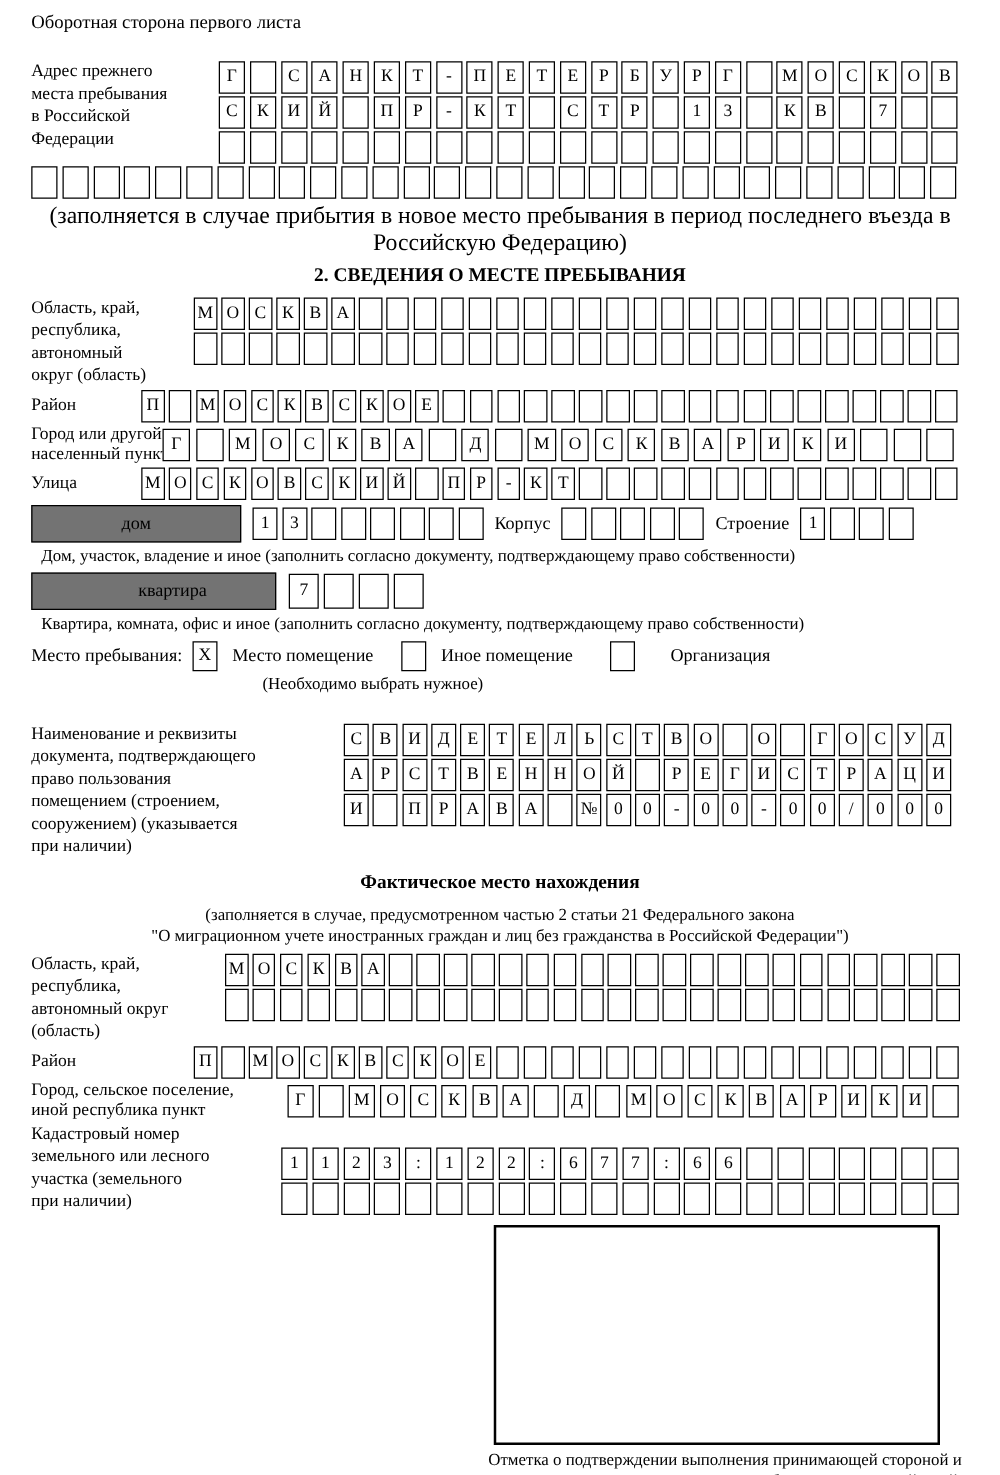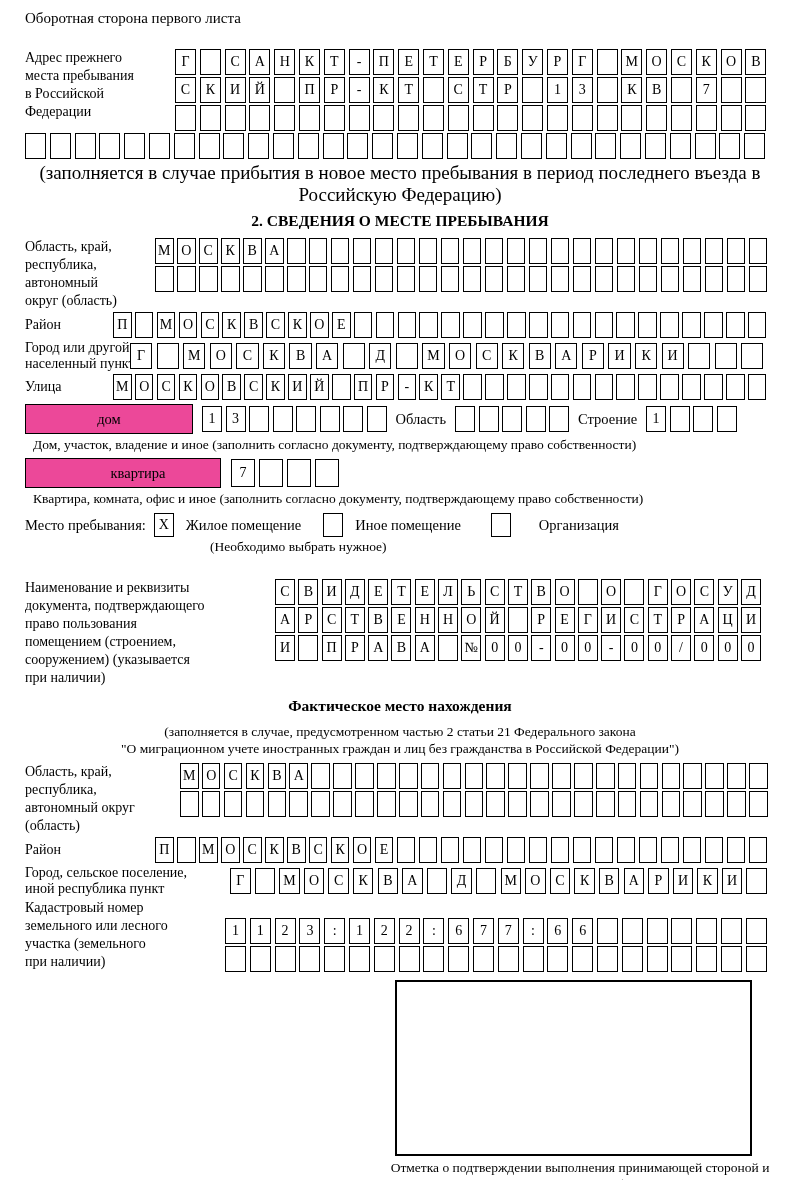--- a/index.html
+++ b/index.html
@@ -37,21 +37,21 @@
   .g8  {column-gap:3.5px;} .g8 .cell{width:20px;}
   .g5  {column-gap:3.5px;} .g5 .cell{width:20px;}
   .g4  {column-gap:3.5px;} .g4 .cell{width:20px;}
   .g4k {column-gap:4px;}   .g4k .cell{width:24px;height:28px;}
   .caption{font-size:19px;text-align:center;margin:3px 0 6px 0;}
   .caption-left{font-size:13.5px;margin:3px 0 5px 8px;}
   .sec-title{font-size:15.5px;font-weight:bold;text-align:center;margin:5px 0 8px 0;}
   .namebox{
     box-sizing:border-box;border:1.5px solid #000;height:30px;
     display:flex;align-items:center;justify-content:center;
-    font-size:14.5px;background:#ec4899;flex-shrink:0;
+    font-size:14.5px;background:#737373;flex-shrink:0;
   }
   .inline-row{display:flex;align-items:center;margin-top:4px;}
   .ilabel{font-size:14.5px;margin:0 9px;white-space:nowrap;}
   .chkrow{display:flex;align-items:center;margin-top:6px;font-size:14.5px;}
   .chk{
     box-sizing:border-box;border:1.5px solid #000;width:20px;height:24px;
     display:flex;align-items:center;justify-content:center;font-size:14px;
     margin:0 12px 0 8px;flex-shrink:0;background:#fff;
   }
   .chk-caption{font-size:13.5px;margin:2px 0 6px 185px;}
@@ -379,21 +379,21 @@
     <div class="cellrow g8" style="margin-left:9px;">
         <div class="cell">1</div>
         <div class="cell">3</div>
         <div class="cell"></div>
         <div class="cell"></div>
         <div class="cell"></div>
         <div class="cell"></div>
         <div class="cell"></div>
         <div class="cell"></div>
       </div>
-    <div class="ilabel">Область</div>
+    <div class="ilabel">Корпус</div>
     <div class="cellrow g5">
         <div class="cell"></div>
         <div class="cell"></div>
         <div class="cell"></div>
         <div class="cell"></div>
         <div class="cell"></div>
       </div>
     <div class="ilabel">Строение</div>
     <div class="cellrow g4">
         <div class="cell">1</div>
@@ -411,21 +411,21 @@
         <div class="cell"></div>
         <div class="cell"></div>
         <div class="cell"></div>
       </div>
   </div>
   <div class="caption-left">Квартира, комната, офис и иное (заполнить согласно документу, подтверждающему право собственности)</div>
 
   <div class="chkrow">
     <span>Место пребывания:</span>
     <span class="chk">X</span>
-    <span>Жилое помещение</span>
+    <span>Место помещение</span>
     <span class="chk" style="margin-left:22px;"></span>
     <span>Иное помещение</span>
     <span class="chk" style="margin-left:30px;margin-right:28px;"></span>
     <span>Организация</span>
   </div>
   <div class="chk-caption">(Необходимо выбрать нужное)</div>
 
   <div class="frow mt8">
     <div class="flabel w250">
       <div>Наименование и реквизиты</div>

